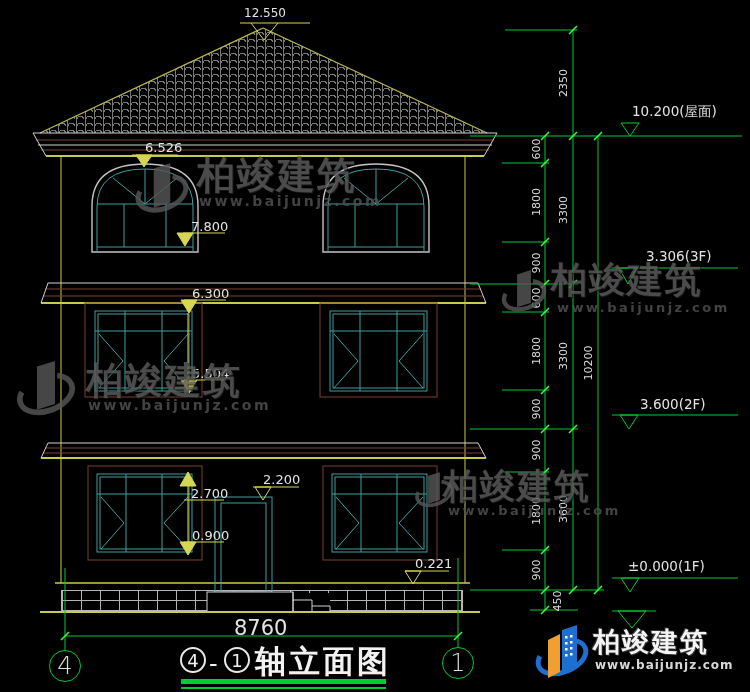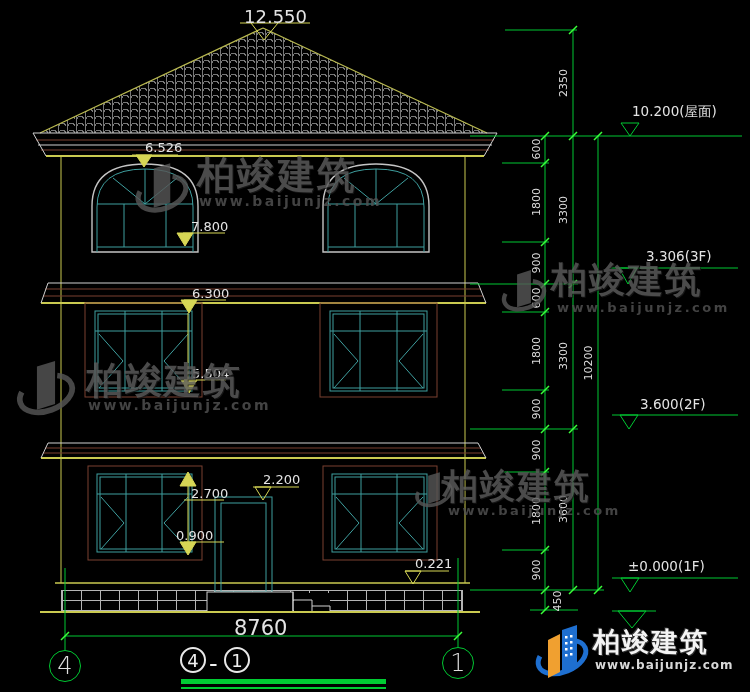--- a/index.html
+++ b/index.html
@@ -203,27 +203,27 @@
     </g>
 
     <g stroke="#3aff3a" stroke-width="1.5">
       <path d="M541,140 L549,132 M541,167 L549,159 M541,246 L549,238 M541,288 L549,280 M541,316 L549,308 M541,394 L549,386 M541,433 L549,425 M541,476 L549,468 M541,554 L549,546 M541,594 L549,586 M541,614 L549,606"></path>
       <path d="M569,34 L577,26 M569,140 L577,132 M569,288 L577,280 M569,433 L577,425 M569,594 L577,586"></path>
       <path d="M594,140 L602,132 M594,594 L602,586"></path>
       <path d="M61,640 L69,632 M454,640 L462,632"></path>
     </g>
   </svg>
 
-  <span class="dimtxt" style="left:244px;top:6px;font-size:18px">12.550</span>
+  <span class="dimtxt" style="left:244px;top:6px;font-size:12px">12.550</span>
   <span class="dimtxt" style="left:145px;top:140px">6.526</span>
   <span class="dimtxt" style="left:191px;top:219px">7.800</span>
   <span class="dimtxt" style="left:192px;top:286px">6.300</span>
   <span class="dimtxt" style="left:192px;top:366px">5.504</span>
   <span class="dimtxt" style="left:191px;top:486px">2.700</span>
-  <span class="dimtxt" style="left:176px;top:528px">0.900</span>
+  <span class="dimtxt" style="left:192px;top:528px">0.900</span>
   <span class="dimtxt" style="left:263px;top:472px">2.200</span>
   <span class="dimtxt" style="left:415px;top:556px">0.221</span>
   <span class="dimtxt" style="left:234px;top:616px;font-size:21px">8760</span>
 
   <span class="vdim" style="left:536px;top:149px">600</span>
   <span class="vdim" style="left:536px;top:202px">1800</span>
   <span class="vdim" style="left:536px;top:263px">900</span>
   <span class="vdim" style="left:536px;top:298px">600</span>
   <span class="vdim" style="left:536px;top:351px">1800</span>
   <span class="vdim" style="left:536px;top:409px">900</span>
@@ -251,20 +251,21 @@
       <span>1</span>
     </div>
 
   <div class="tbubble" style="left:180px;top:647px">
       <span>4</span>
     </div>
   <span class="titledash" style="left:209px;top:650px">-</span>
   <div class="tbubble" style="left:224px;top:647px">
       <span>1</span>
     </div>
+  <span class="titletxt" style="left:255px;top:641px">轴立面图</span>
   <div class="uline" style="left:181px;top:679px;width:205px;height:5px"></div>
   <div class="uline" style="left:181px;top:687px;width:205px;height:2px"></div>
 
   <div class="wm" style="left:131px;top:156px">
     <svg width="62" height="62" viewBox="0 0 60 60">
       <ellipse cx="30" cy="36" rx="24" ry="15" transform="rotate(-20 30 36)" stroke="#565656" stroke-width="5" fill="none" stroke-dasharray="72 36"></ellipse>
       <path d="M22,12 L38,7 L38,45 L22,50 Z" fill="#565656"></path>
     </svg>
   </div>
   <span class="wm wm-brand" style="left:197px;top:150px;font-size:38px">柏竣建筑</span>

